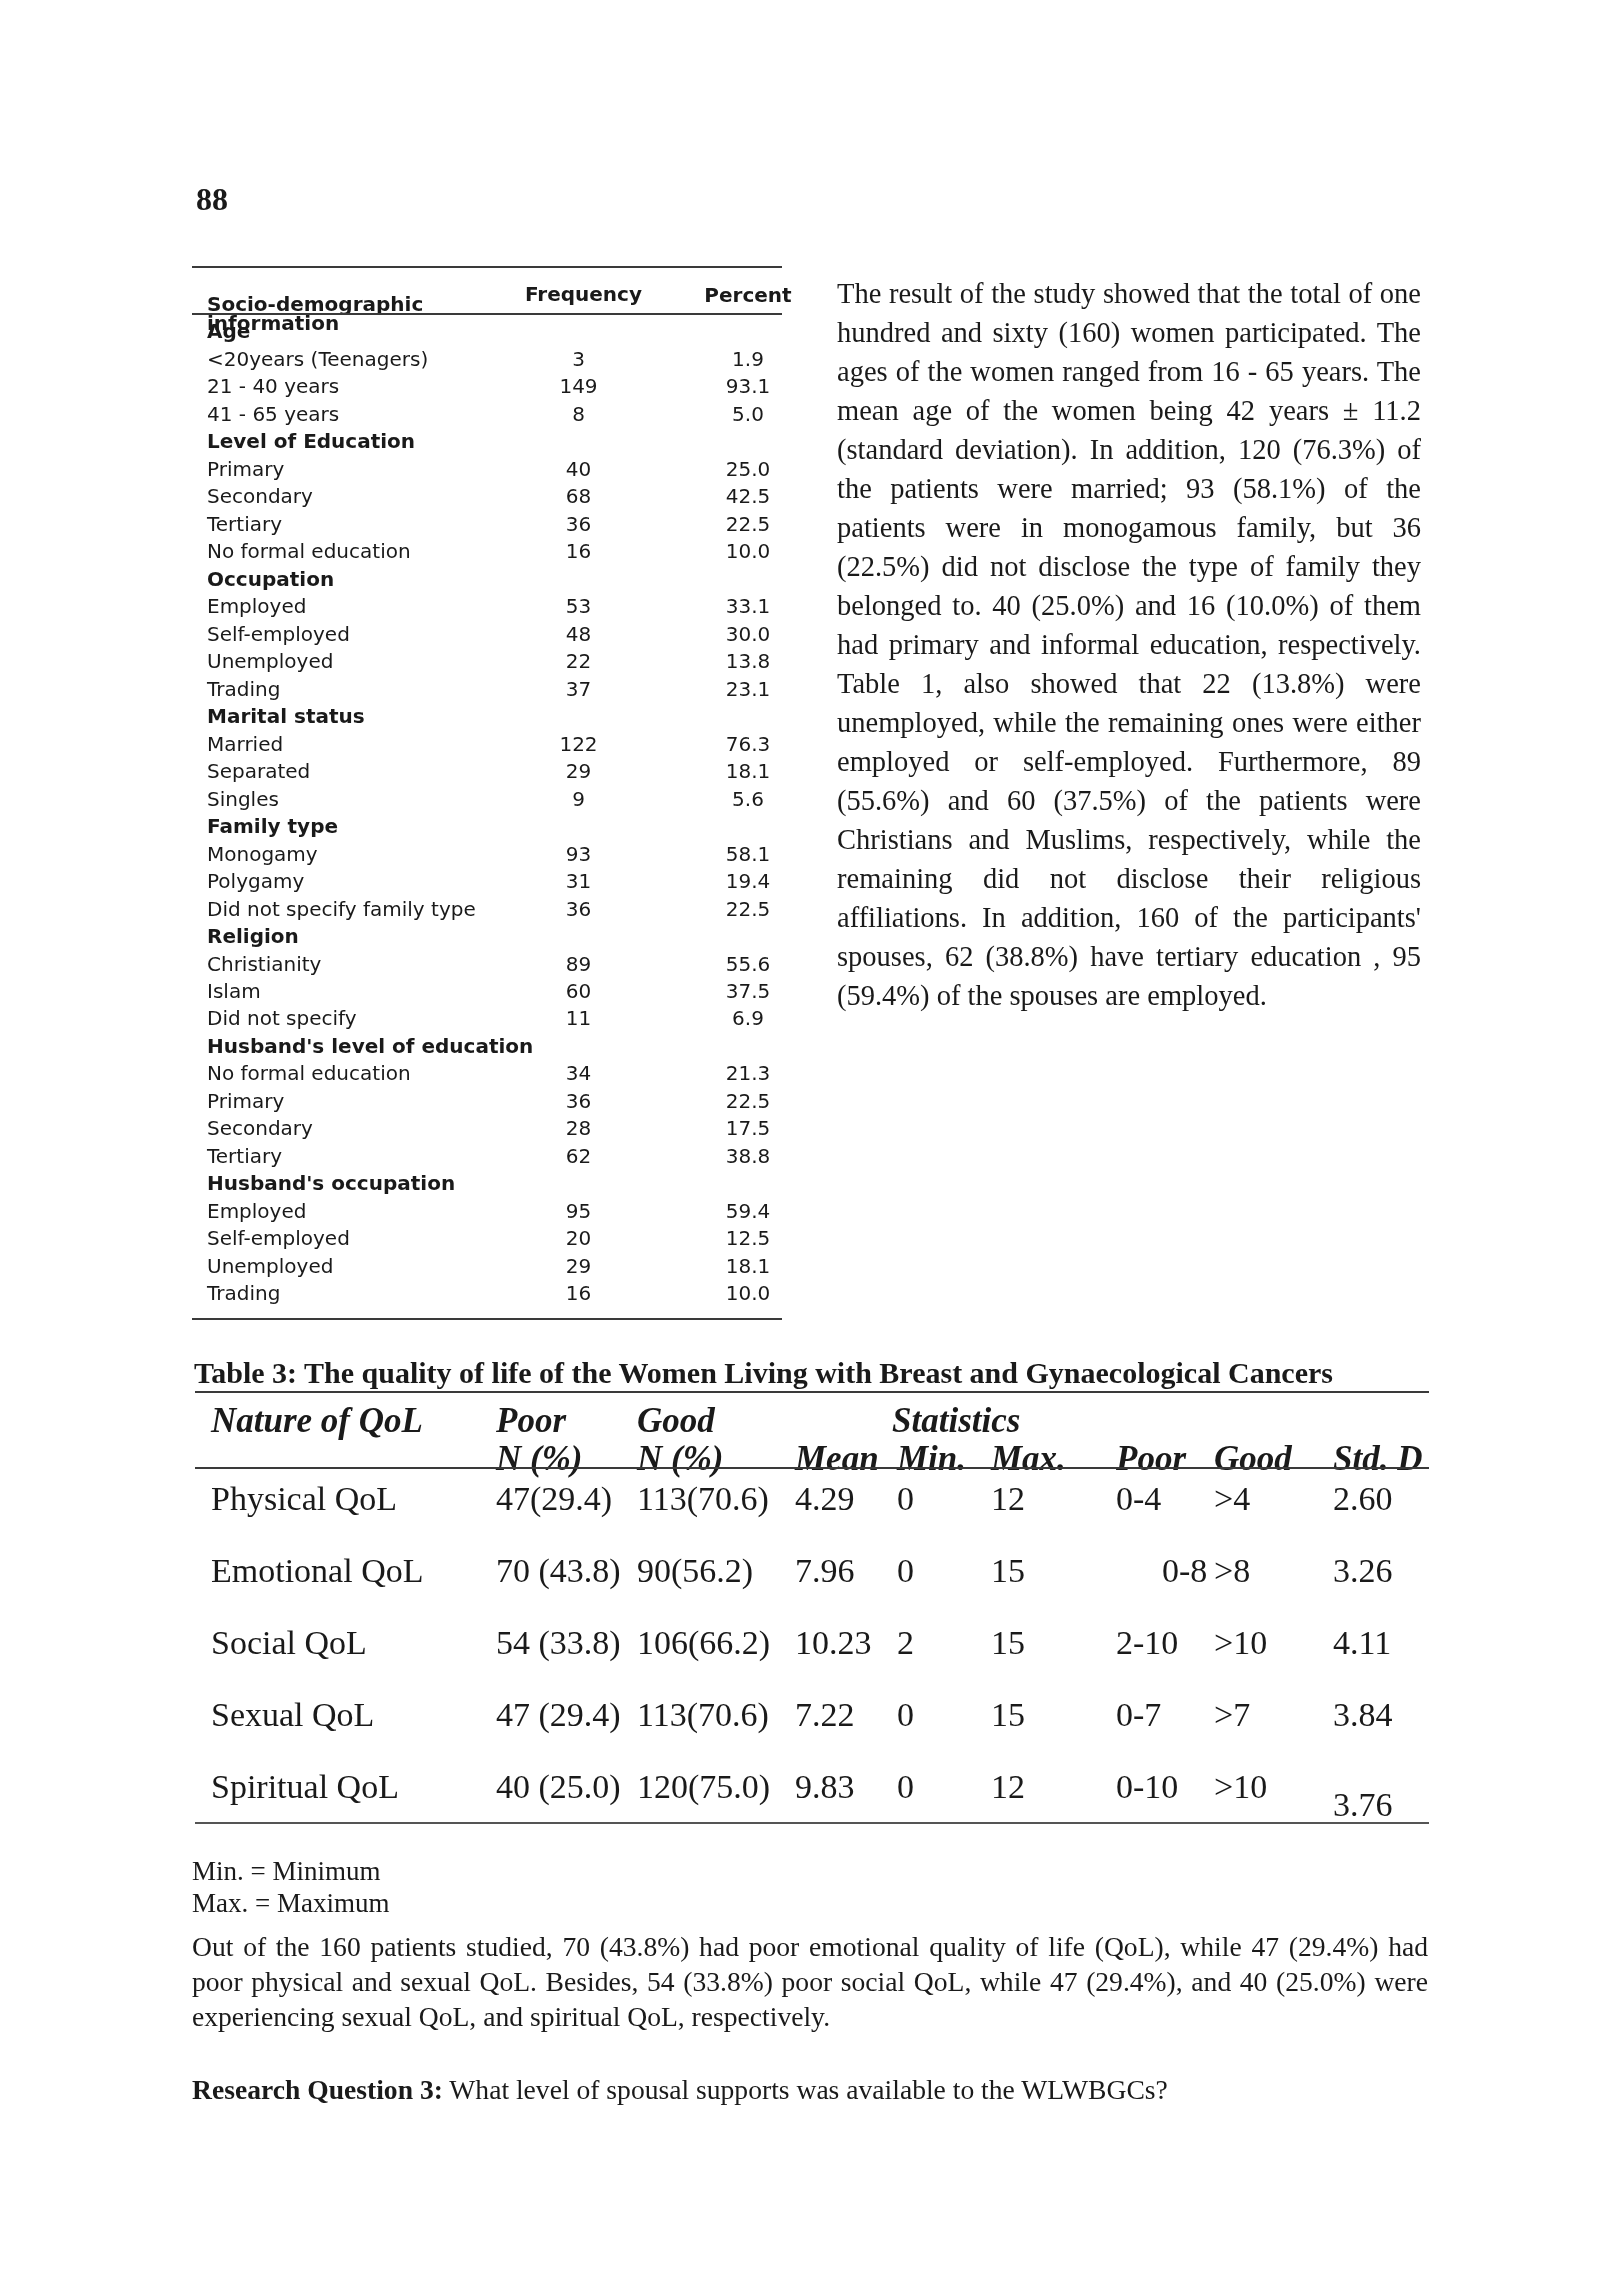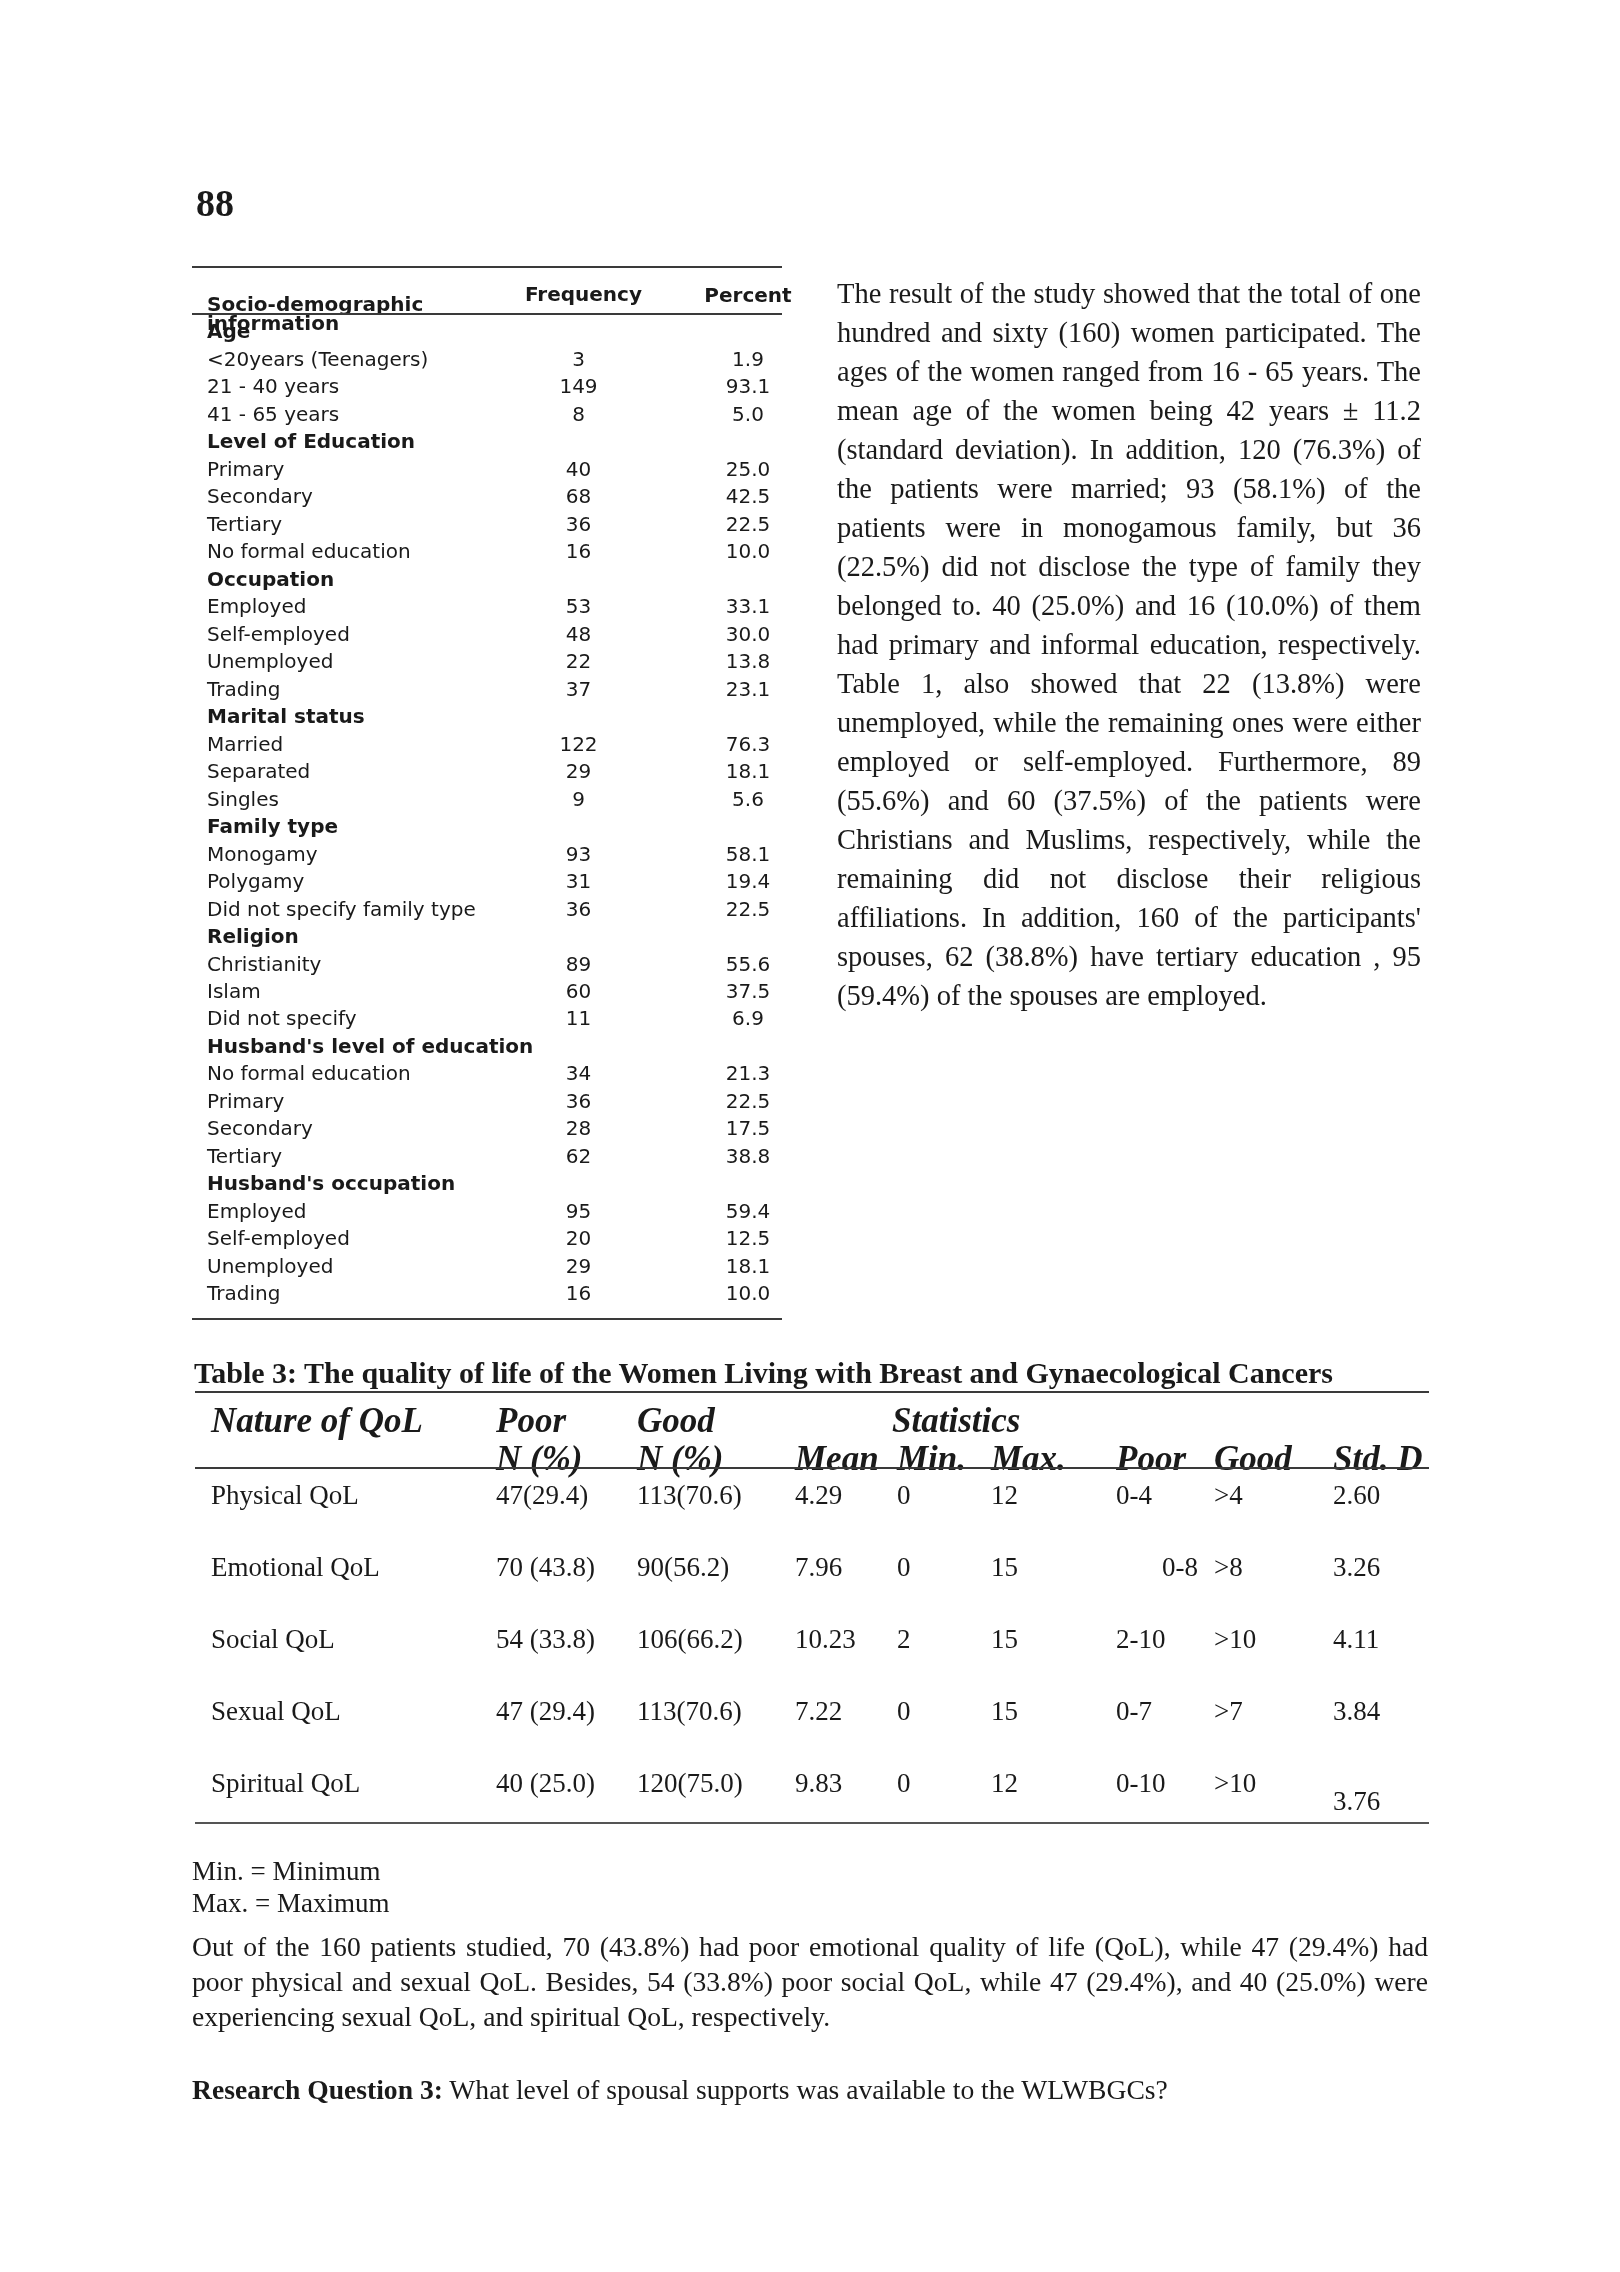--- a/index.html
+++ b/index.html
@@ -1,20 +1,20 @@
 <!DOCTYPE html>
 <html style="font-size:15px"><head>
 <meta charset="utf-8">
 <style>
   html,body{margin:0;padding:0;background:#ffffff;}
   body{width:1621px;height:2272px;position:relative;overflow:hidden;color:#1a1a1a;}
   .serif{font-family:"Liberation Serif","DejaVu Serif",serif;}
   .sans{font-family:"DejaVu Sans","Liberation Sans",sans-serif;}
   .abs{position:absolute;}
-  #page-num{left:196px;top:181px;font-size:38px;font-weight:bold;}
+  #page-num{left:196px;top:181px;font-size:32px;font-weight:bold;}
   
   #demo-table{left:192px;top:266px;width:590px;}
   .hline{position:absolute;left:0;height:1.9px;background:#3a3a3a;}
   .demo-head{position:absolute;left:0;top:0;width:590px;height:48px;font-size:20px;font-weight:bold;}
   .demo-head .c1{position:absolute;left:15px;top:6.7px;line-height:19px;margin-top:22px;}
   .demo-head .c2{position:absolute;left:323px;width:127px;text-align:right;top:16px;}
   .demo-head .c3{position:absolute;left:502px;width:108px;text-align:center;top:17px;}
   .demo-row{position:absolute;left:0;width:590px;height:27.6px;font-size:20px;line-height:27.6px;}
   .demo-row .lbl{position:absolute;left:15px;white-space:nowrap;}
   .demo-row.group .lbl{font-weight:bold;}
@@ -22,21 +22,21 @@
   .demo-row .pct{position:absolute;left:502px;width:108px;text-align:center;}
   
   #right-col{left:830px;top:267px;width:598px;font-size:28.5px;line-height:39px;text-align:justify;}
   #right-col p{margin:7px;}
   #objective{margin-top:39px !important;}
   b{font-weight:bold;}
   
   #t3-title{left:194px;top:1356px;font-size:30px;font-weight:bold;white-space:nowrap;}
   #qol-table{left:195px;top:1391px;width:1234px;height:433px;}
   .qh{position:absolute;font-size:35px;font-style:italic;font-weight:bold;white-space:nowrap;}
-  .qc{position:absolute;font-size:27px;white-space:nowrap;}
+  .qc{position:absolute;font-size:34px;white-space:nowrap;}
   .foot{font-size:27px;white-space:nowrap;}
   #para{left:192px;top:1929px;width:1236px;font-size:27.6px;line-height:35px;text-align:justify;}
   #rq3{left:192px;top:2074px;font-size:27.6px;white-space:nowrap;}
 </style>
 </head>
 <body>
 
 <div id="page-num" class="abs serif">88</div>
 
 <div id="demo-table" class="abs sans">

